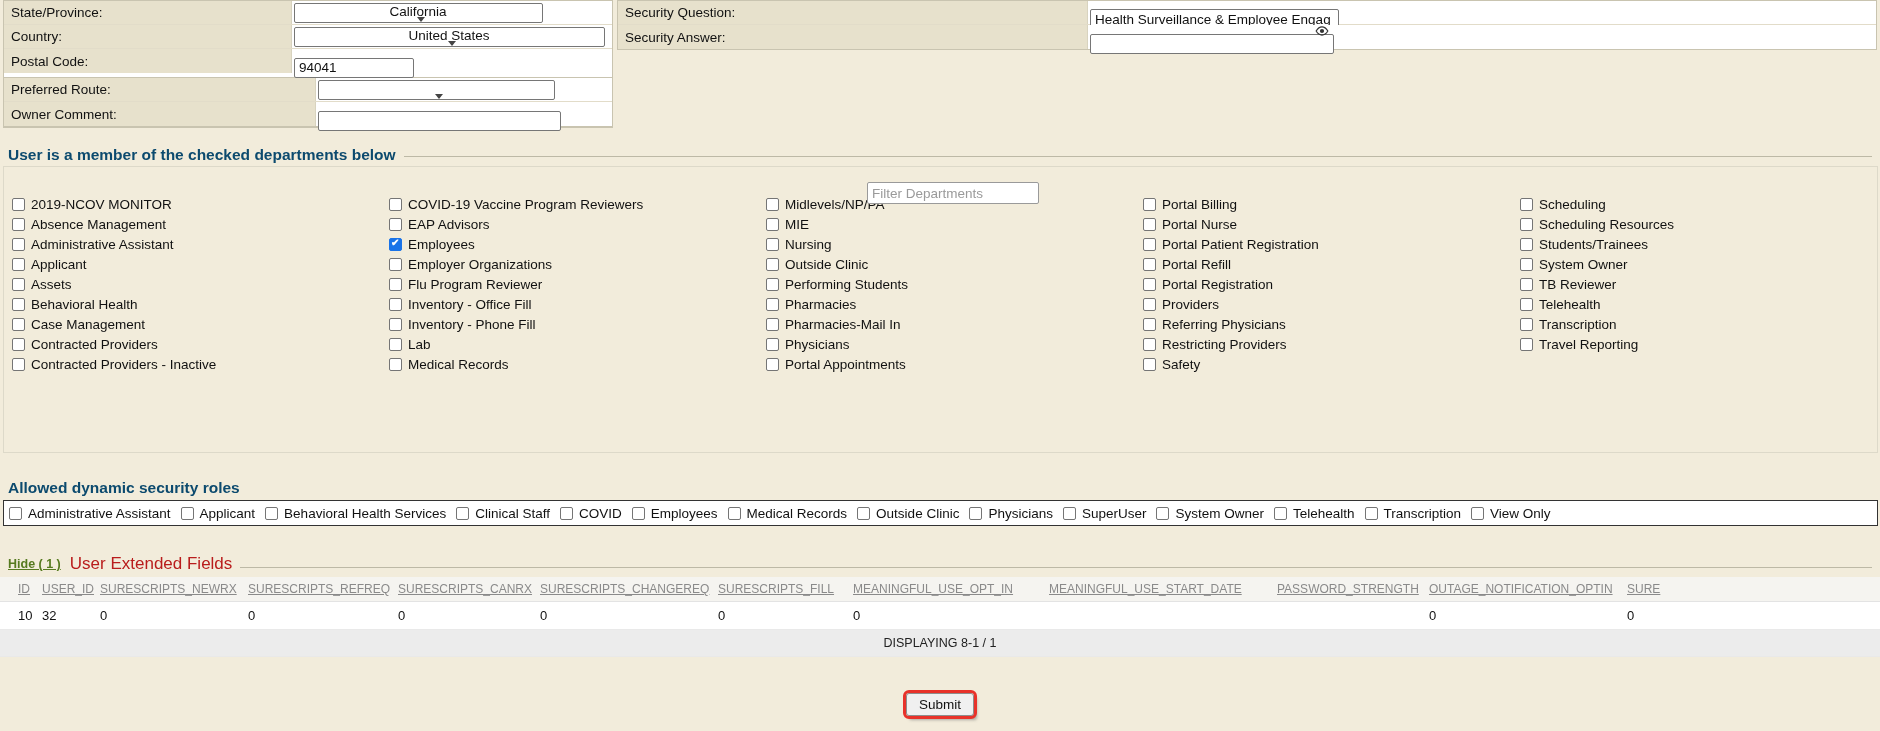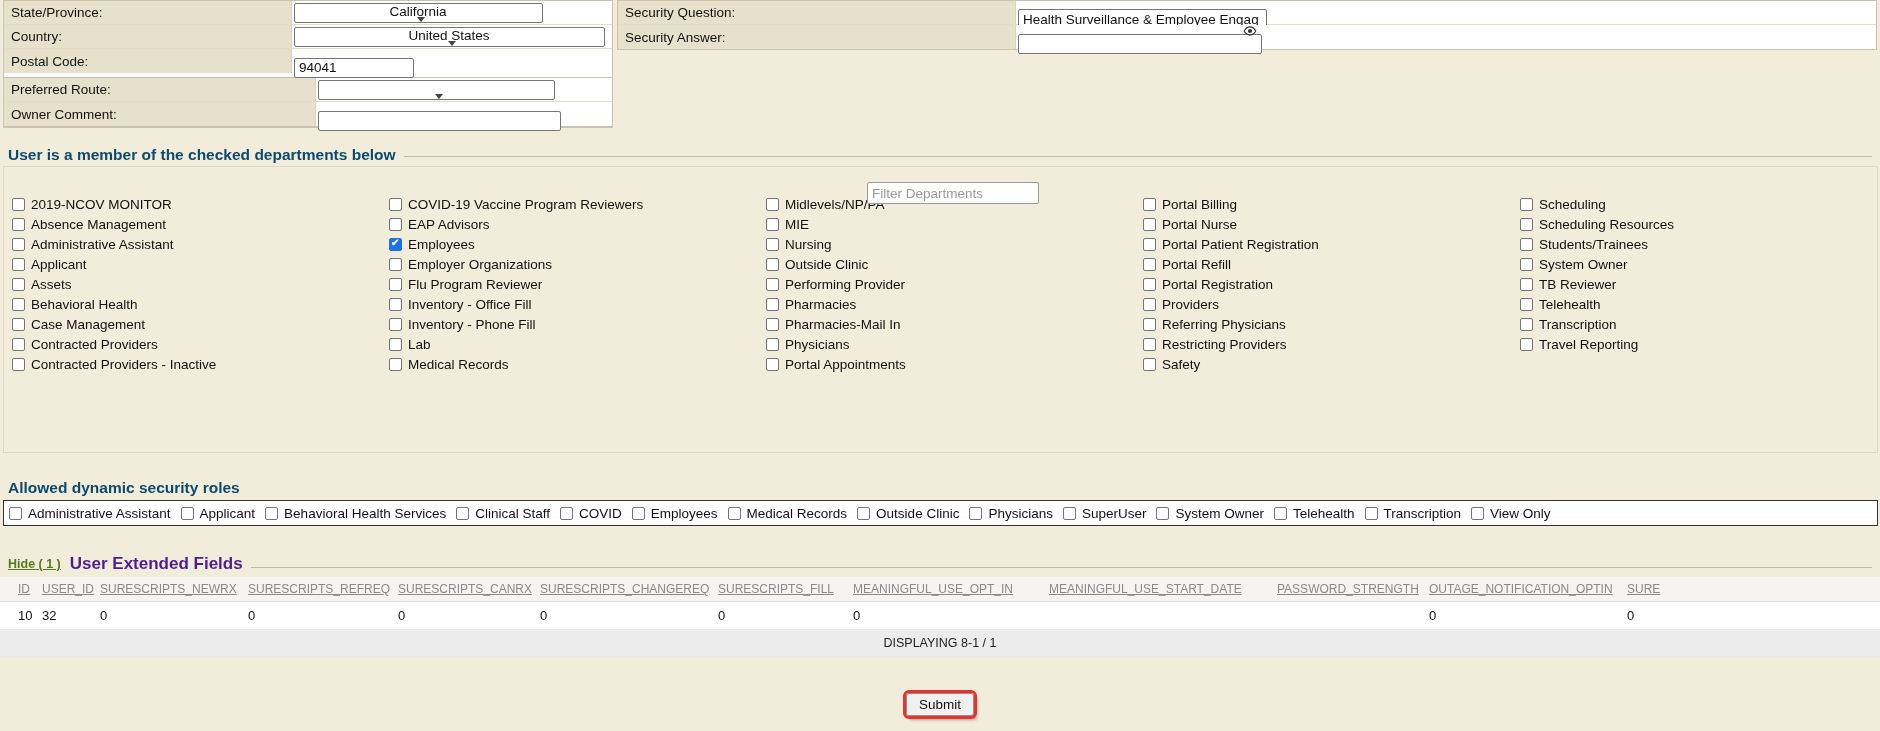--- a/index.html
+++ b/index.html
@@ -17,21 +17,21 @@
   .panel-left  { position:absolute; left:3px;  top:0; width:610px; }
   .panel-left .grp2 { margin-top:4px; }
   .panel-right { position:absolute; left:617px; top:0; width:1260px; }
 
   .frow { display:flex; align-items:stretch; height:24px; border-bottom:1px solid #e2dcc9; background:#fff; }
   .frow:last-child { border-bottom:none; }
   .flabel {
     display:flex; align-items:center; background:#e7e1cc; padding-left:7px;
     border-right:1px solid #d8d3bf; flex:0 0 auto;
   }
-  .w288 { width:288px; } .w312 { width:312px; } .w470 { width:398px; }
+  .w288 { width:288px; } .w312 { width:312px; } .w470 { width:470px; }
   .fval { flex:1; display:flex; align-items:center; padding-left:2px; background:#fff; }
 
   .sel {
     height:20px; background:#fff; border:1px solid #767676; border-radius:2px;
     display:flex; align-items:center; justify-content:space-between; padding:0 5px 0 4px;flex-direction:column;
   }
   .sel-text { white-space:nowrap; overflow:hidden; }
   .sel-arrow { width:0; height:0; border-left:4px solid transparent; border-right:4px solid transparent; border-top:5px solid #444; margin-left:6px; flex:0 0 auto; }
 
   input[type="text"] {
@@ -72,21 +72,21 @@
   
   .roles-row {
     margin:3px 2px 0 3px; height:26px; background:#fff; border:1px solid #333;
     display:flex; align-items:center; padding-left:5px; overflow:hidden;
   }
   .role-item { display:flex; align-items:center; margin-right:10px; white-space:nowrap; }
 
   
   .ext-head { display:flex; align-items:flex-end; margin:28px 8px 0 8px; }
   .hide-link { color:#567a1f; font-size:12.5px; font-weight:bold; text-decoration:underline; margin:0 9px 3px 0; cursor:pointer; }
-  .ext-title { color:#4c1d95; font-size:17px; font-weight:bold; line-height:20px; }
+  .ext-title { color:#b91c1c; font-size:17px; font-weight:normal; line-height:20px; }
   .ext-head .rule { flex:1; border-top:1px solid #bdb9a6; margin:0 0 6px 8px; }
 
   table.ext { width:1880px; border-collapse:collapse; table-layout:fixed; margin-top:3px; }
   table.ext th {
     background:#f5f4f0; color:#8a8a8a; font-weight:normal; font-size:12px;
     text-decoration:underline; text-align:left; padding:5px 4px 5px 4px;
     white-space:nowrap; overflow:hidden; border-bottom:1px solid #e3e3e3; cursor:pointer;
   }
   table.ext td { background:#fff; font-size:13px; padding:6px 4px; white-space:nowrap; overflow:hidden; border-bottom:1px solid #e9e9e9; }
   table.ext th:first-child, table.ext td:first-child { padding-left:18px; }
@@ -274,21 +274,21 @@
         <label class="dept-item">
           <span class="cb"></span>
           <span>Nursing</span>
         </label>
         <label class="dept-item">
           <span class="cb"></span>
           <span>Outside Clinic</span>
         </label>
         <label class="dept-item">
           <span class="cb"></span>
-          <span>Performing Provider</span>
+          <span>Performing Students</span>
         </label>
         <label class="dept-item">
           <span class="cb"></span>
           <span>Pharmacies</span>
         </label>
         <label class="dept-item">
           <span class="cb"></span>
           <span>Pharmacies-Mail In</span>
         </label>
         <label class="dept-item">

